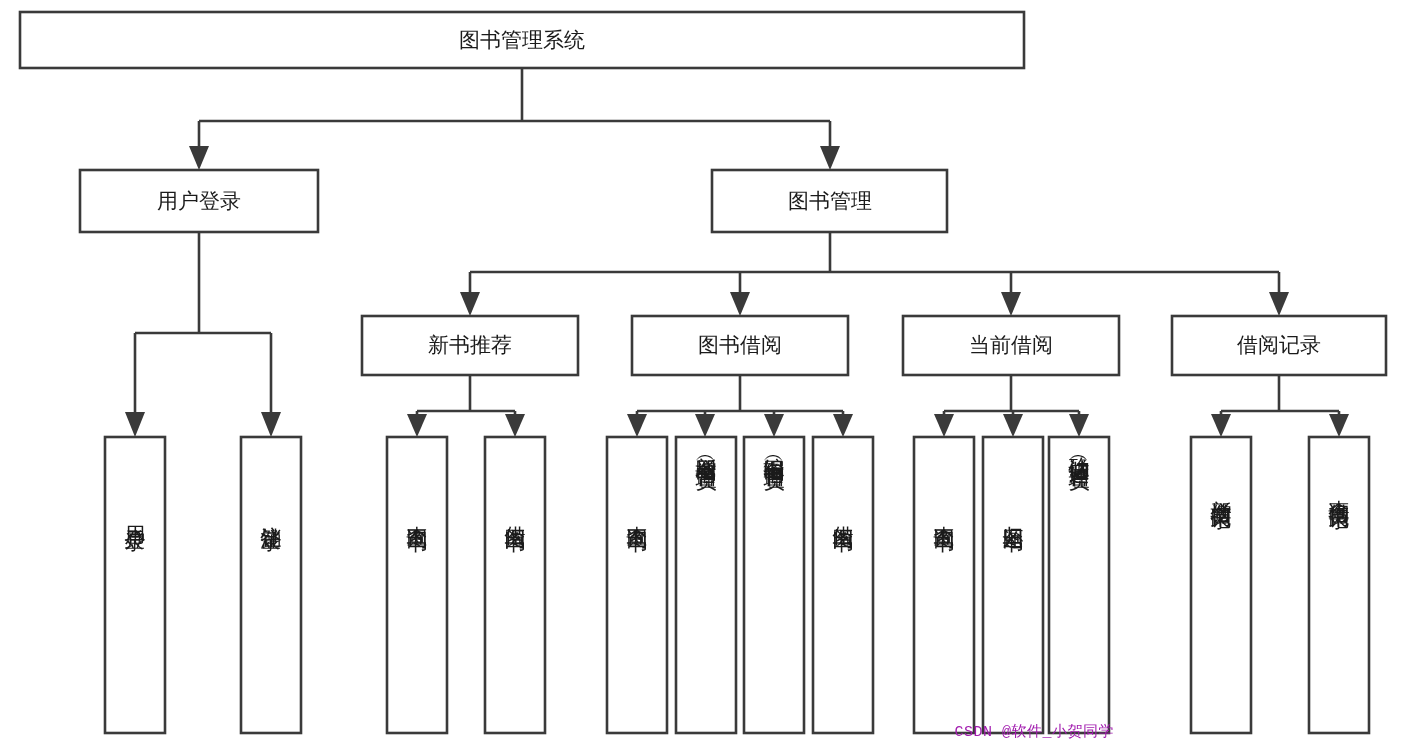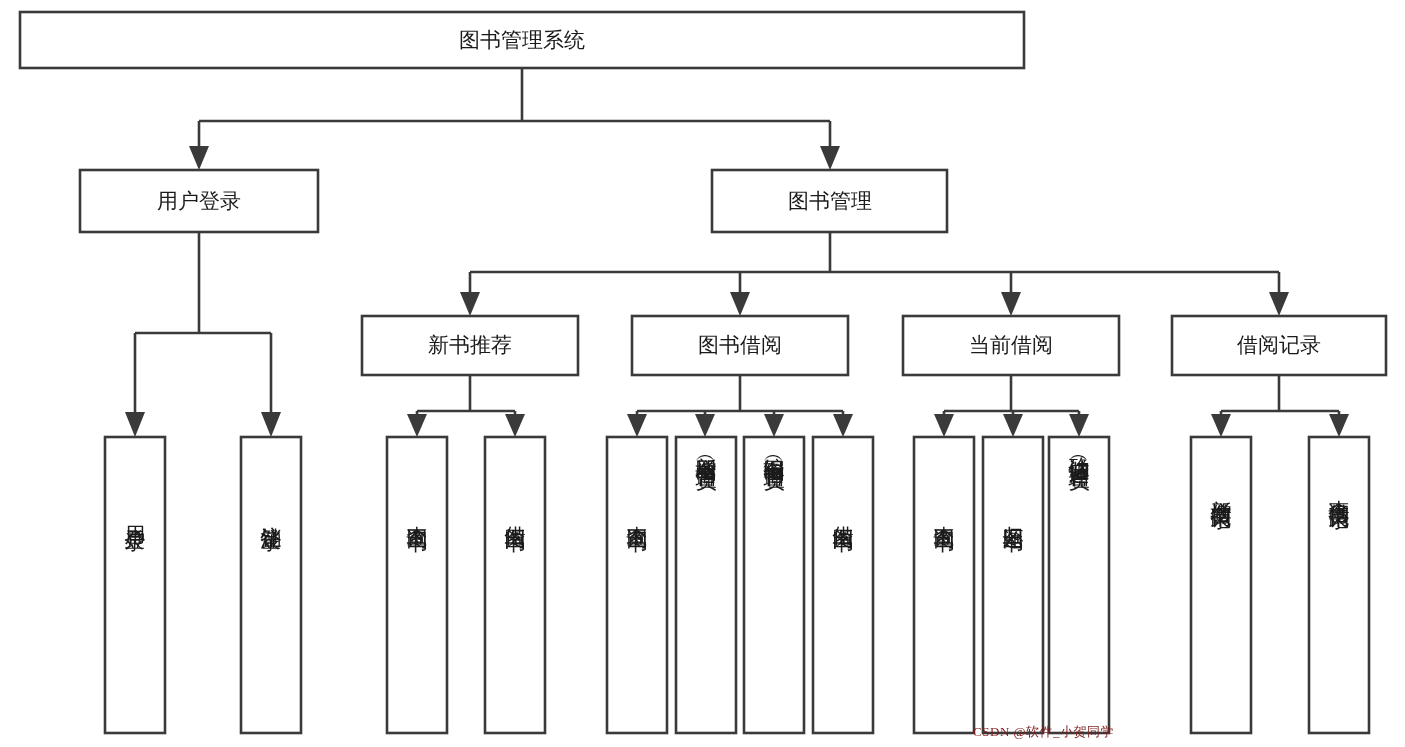--- a/index.html
+++ b/index.html
@@ -56,23 +56,23 @@
     stroke-linecap: butt;
   }
   .arrow-head {
     fill: #3a3a3a;
     stroke: none;
   }
   .watermark-text {
     position: absolute;
     right: 14px;
     bottom: 6px;
-    font-family: Liberation Serif, serif;
-    font-size: 13px;
-    color: #7f1d1d;
+    font-family: Liberation Mono, monospace;
+    font-size: 15px;
+    color: #a21caf;
     white-space: nowrap;
     user-select: none;
     letter-spacing: 0.5px;
   }
 </style>
 </head>
 <body>
 
 <div id="diagram-root">
 

